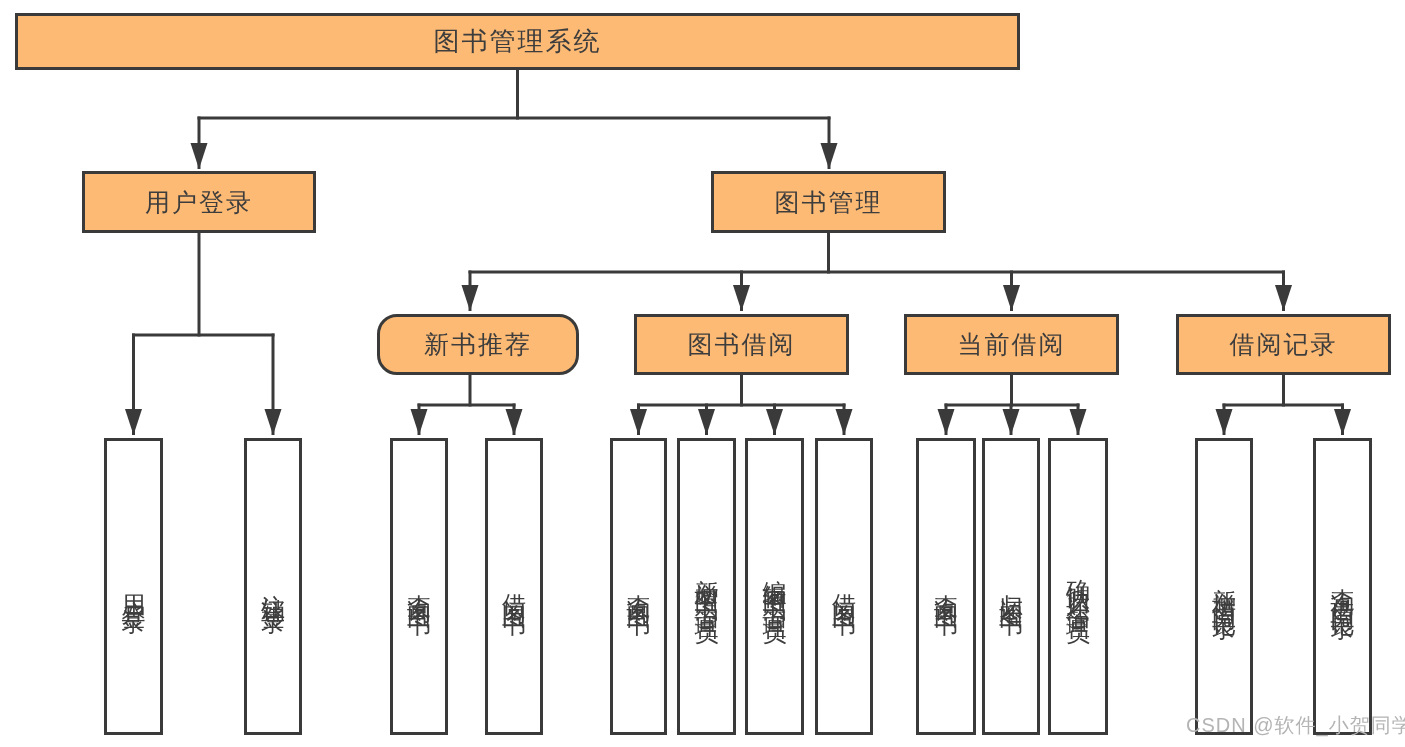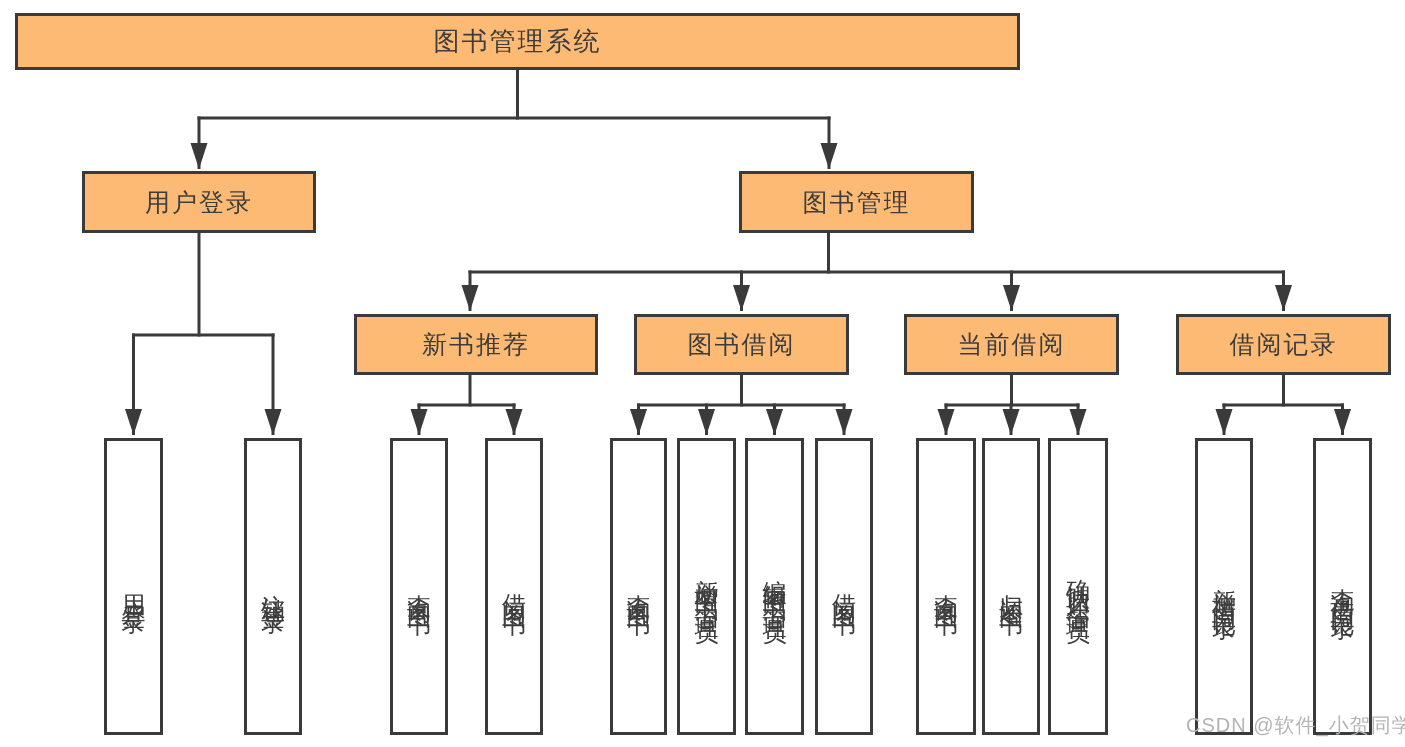--- a/index.html
+++ b/index.html
@@ -114,23 +114,23 @@
 
       <path d="M1222.5 405 H1344"></path>
       <path marker-end="url(#arrow)" d="M1224 403.5 V435"></path>
       <path marker-end="url(#arrow)" d="M1342.5 403.5 V435"></path>
     </g>
   </svg>
 
   <div class="node root" style="left:15px; top:13px; width:1005px; height:57px;">图书管理系统</div>
 
   <div class="node lvl2" style="left:82px; top:171px; width:234px; height:62px;">用户登录</div>
-  <div class="node lvl2" style="left:711px; top:171px; width:235px; height:62px;margin-left:28px;">图书管理</div>
+  <div class="node lvl2" style="left:711px; top:171px; width:235px; height:62px;">图书管理</div>
 
-  <div class="node lvl3" style="left:354px; top:314px; width:244px; height:61px;">新书推荐</div>
+  <div class="node lvl3" style="left:377px; top:314px; width:202px; height:61px;border-radius:20px;">新书推荐</div>
   <div class="node lvl3" style="left:904px; top:314px; width:215px; height:61px;">当前借阅</div>
   <div class="node lvl3" style="left:634px; top:314px; width:215px; height:61px;">图书借阅</div>
   <div class="node lvl3" style="left:1176px; top:314px; width:215px; height:61px;">借阅记录</div>
 
   <div class="vnode" style="left:104px; width:59px;">
     <span>用户登录</span>
   </div>
   <div class="vnode" style="left:244px; width:58px;">
     <span>注销登录</span>
   </div>

